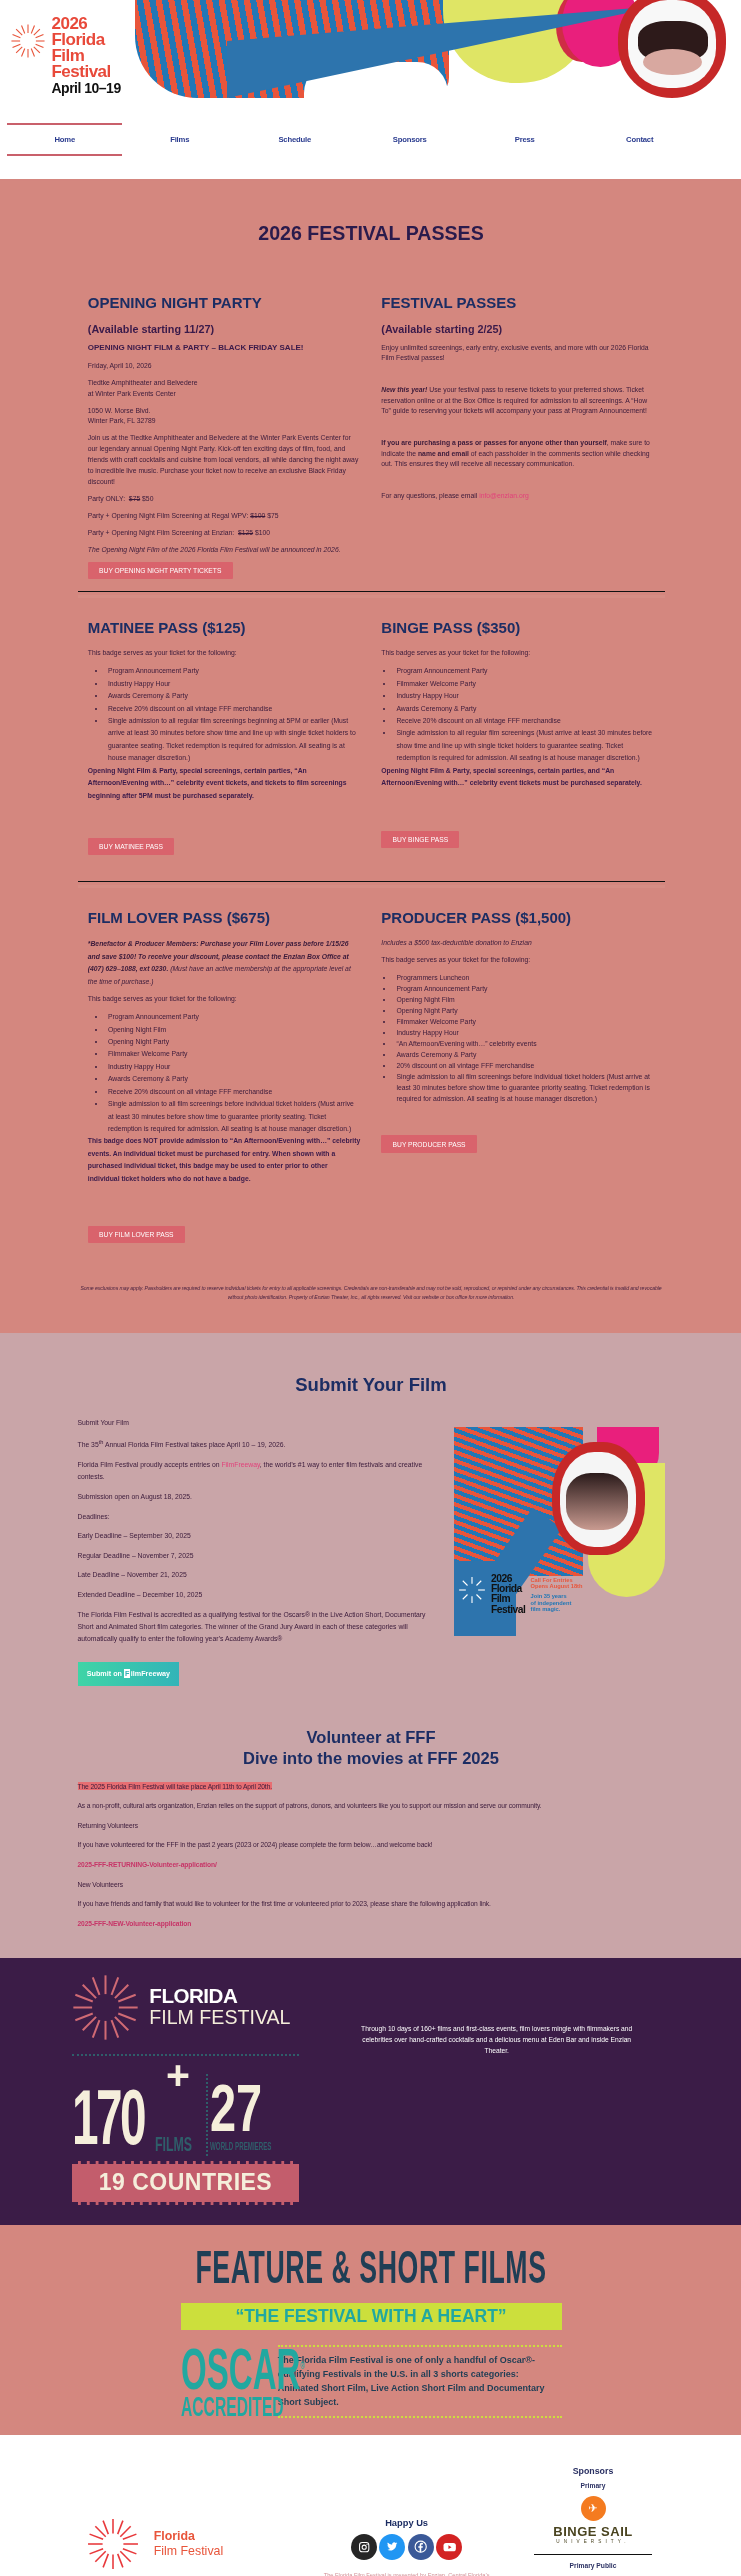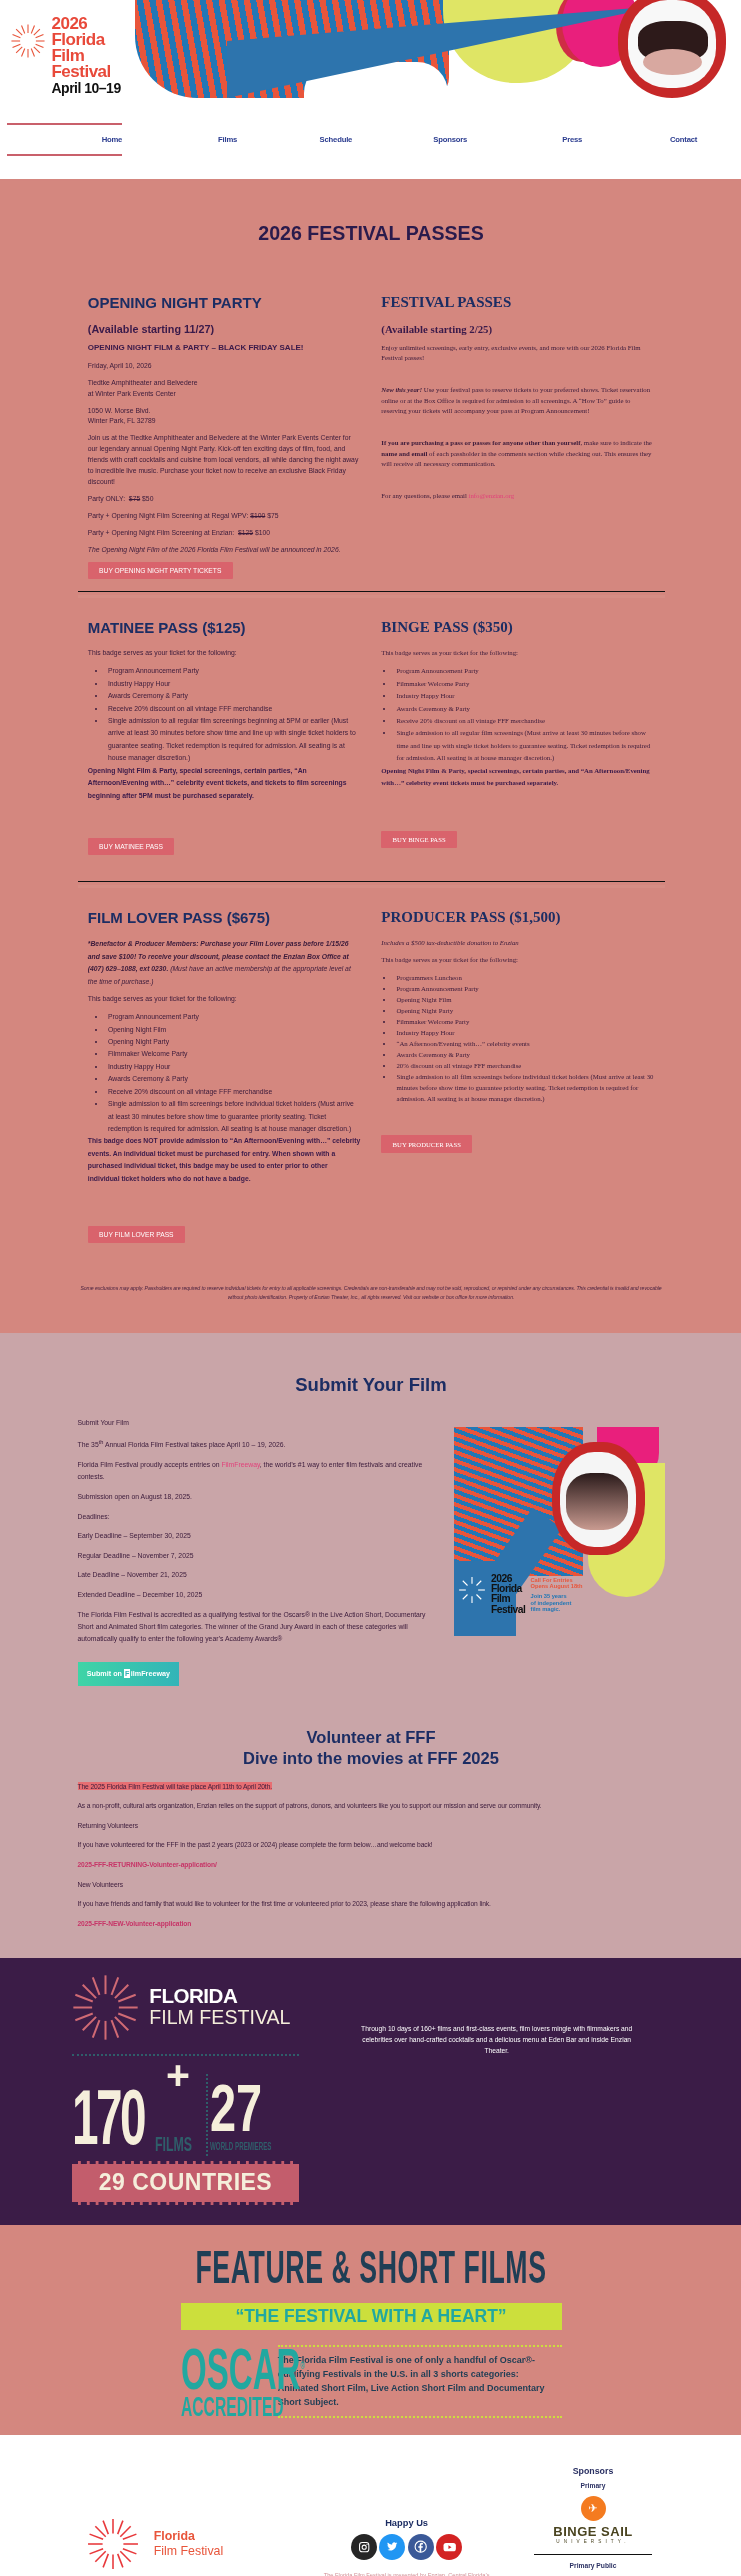--- a/index.html
+++ b/index.html
@@ -22,33 +22,33 @@
   .redcirc { position: absolute; left: 556px; top: -10.3px; width: 52px; height: 72px; background: #cf2d45; border-radius: 50%; }
   .mouth { position: absolute; left: 618px; top: -10.3px; width: 108px; height: 108px; background: #c62828; border-radius: 45% 45% 50% 50%; }
   .mouth-inner { position: absolute; left: 10.3px; top: 10.3px; width: 88px; height: 88px; background: #f8f8f8; border-radius: 45%; }
   .mouth-dark { position: absolute; left: 9.3px; top: 20.6px; width: 70px; height: 41px; background: #2d1a1a; border-radius: 40%; }
   .mouth-tongue { position: absolute; left: 14.4px; top: 49px; width: 59px; height: 26px; background: #d8a8a0; border-radius: 50%; }
   .blue-tri { position: absolute; left: 227px; top: 41px; width: 0; height: 0; border-left: 0 solid transparent;
     border-right: 433px solid transparent; border-bottom: 57px solid #2d74ad; transform: skewY(-12deg); transform-origin: left bottom; }
 
   
   .nav { height: 83px; background: #fff; display: flex; align-items: center; padding: 0 0 0 7.2px; position: relative; }
-  .nav-item { width: 115px; text-align: right; font-size: 7.7px; color: #2b3c8f; font-weight: 700; letter-spacing: -0.2px; padding: 10.3px 0; position: relative; }
+  .nav-item { width: 115px; text-align: center; font-size: 7.7px; color: #2b3c8f; font-weight: 700; letter-spacing: -0.2px; padding: 10.3px 0; position: relative; }
   .nav-item.active::before, .nav-item.active::after { content: ""; position: absolute; left: 0; right: 0; height: 2.1px; background: #c9606b; }
   .nav-item.active::before { top: -2.1px; }
   .nav-item.active::after { bottom: -2.1px; }
   .nav-strip { position: absolute; bottom: 0; left: 0; right: 0; height: 2.1px; background: #d4867f; }
 
   
   .passes { background: #d4877f; padding: 41px 0 31px; }
   .wrap { width: 587px; margin: 0 auto; }
   .passes-title { text-align: center; color: #2a1b4c; font-size: 19.6px; font-weight: 700; margin-bottom: 49px; }
   .row { display: flex; gap: 0; }
   .col { width: 294px; padding: 0 10.3px; }
-  .col.right { padding-left: 10.3px; font-family: Liberation Serif, serif; }
+  .col.right { padding-left: 10.3px; }
   h2.pass-h { color: #1c2d63; font-size: 15px; font-weight: 700; margin-bottom: 12.4px; }
   h3.avail { color: #3a1a4a; font-size: 10.8px; font-weight: 700; margin-bottom: 7.2px; }
   h4.sale { color: #3a1a4a; font-size: 8px; font-weight: 700; margin-bottom: 9.3px; }
   p.t { font-size: 6.8px; line-height: 10.8px; color: #3a1a3a; margin-bottom: 6.2px; }
   .strike { text-decoration: line-through; }
   .it { font-style: italic; }
   .bold { font-weight: 700; }
   .pink { color: #e1427a; }
   ul.b { margin: 0 0 0 18px; font-size: 6.8px; line-height: 12.4px; color: #3a1a3a; }
   ul.b li { padding-left: 2.1px; }
@@ -411,21 +411,21 @@
         <div>
           <div class="plus">+</div>
           <div class="films">FILMS</div>
         </div>
         <div class="vsep"></div>
         <div>
           <div class="big27">27</div>
           <div class="wp" style="margin-left:0">WORLD PREMIERES</div>
         </div>
       </div>
-      <div class="countries">29 COUNTRIES</div>
+      <div class="countries">19 COUNTRIES</div>
     </div>
     <div class="stats-right">
       <div class="stats-sub">Through 10 days of 160+ films and first-class events, film lovers mingle with filmmakers and celebrities over hand-crafted cocktails and a delicious menu at Eden Bar and inside Enzian Theater.</div>
     </div>
   </div>
 </section>
 
 <section class="feature">
   <div class="feature-h">FEATURE &amp; SHORT FILMS</div>
   <div class="ribbon">“THE FESTIVAL WITH A HEART”</div>

